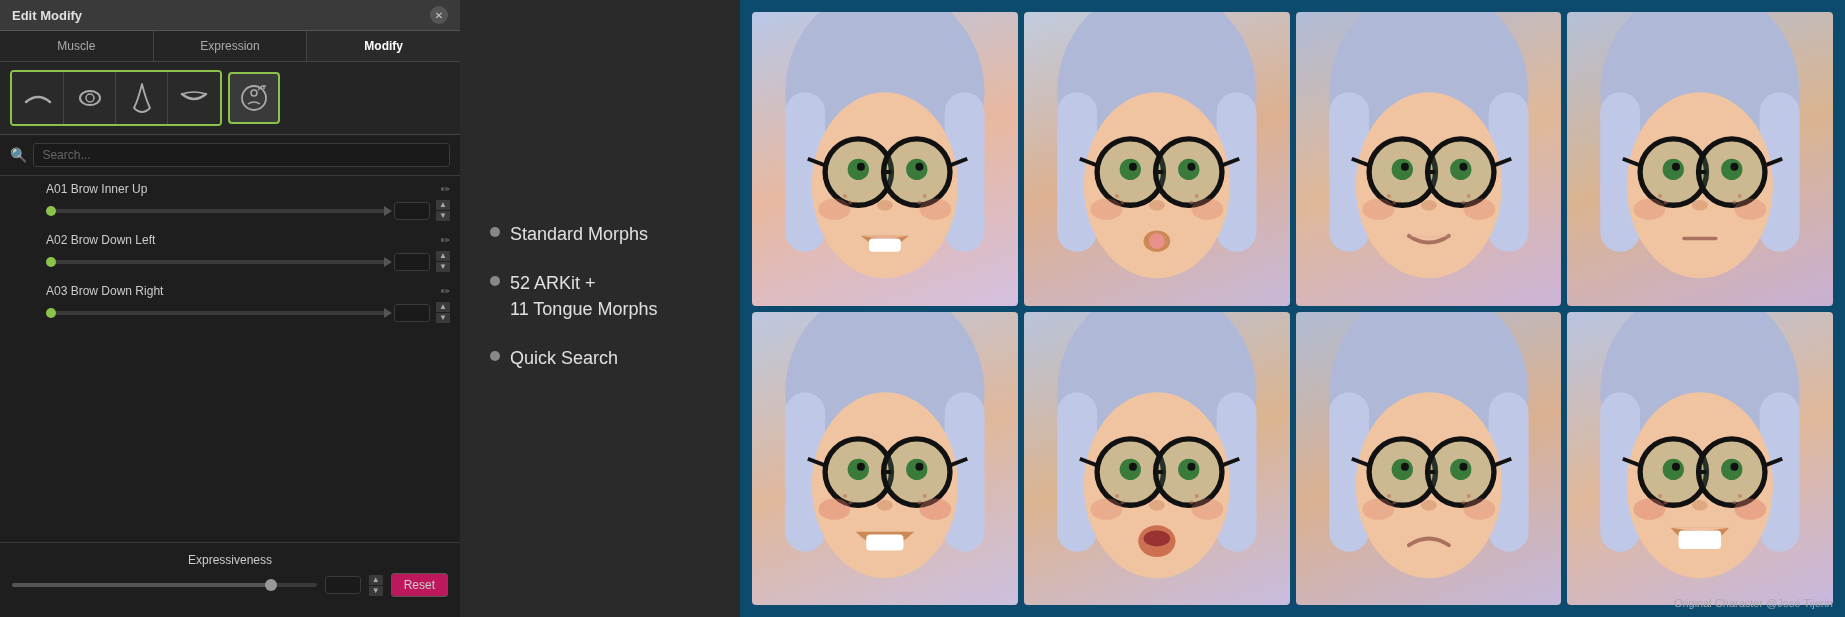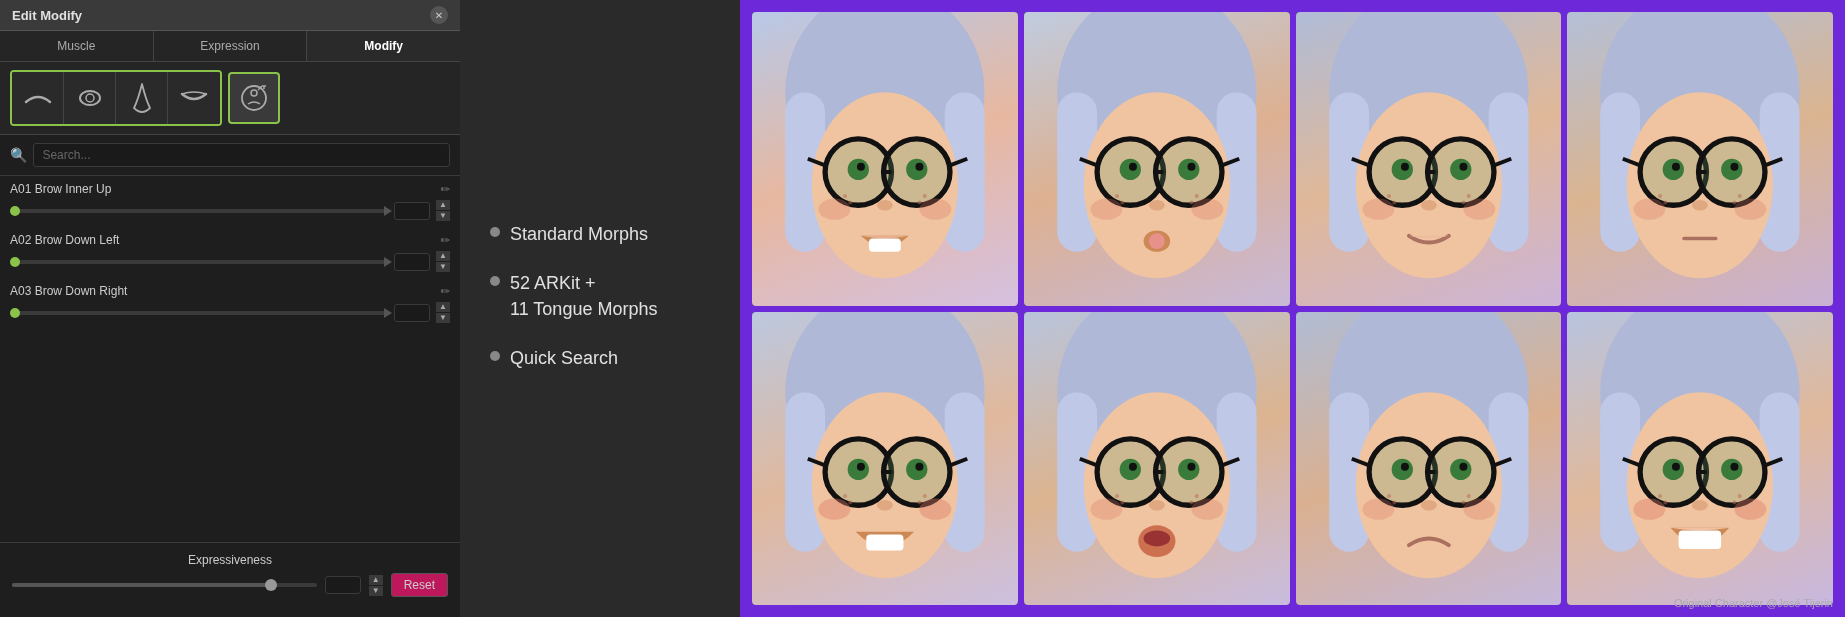--- a/index.html
+++ b/index.html
@@ -131,20 +131,21 @@
       padding: 4px 8px;
       font-size: 12px;
       outline: none;
     }
     .search-input::placeholder { color: #666; }
 
     .morphs-list {
       flex: 1;
       overflow-y: auto;
       padding: 6px 10px;
+      margin-left: 36px;
     }
     .morph-item {
       margin-bottom: 12px;
     }
     .morph-header {
       display: flex;
       align-items: center;
       justify-content: space-between;
       margin-bottom: 4px;
     }
@@ -312,21 +313,21 @@
     }
 
     
     .right-grid {
       flex: 1;
       display: grid;
       grid-template-columns: repeat(4, 1fr);
       grid-template-rows: repeat(2, 1fr);
       gap: 6px;
       padding: 12px;
-      background: #6d28d9;
+      background: #0c4a6e;
       position: relative;
     }
     .face-card {
       background: #3a3a3a;
       border-radius: 4px;
       overflow: hidden;
       position: relative;
       display: flex;
       align-items: center;
       justify-content: center;

